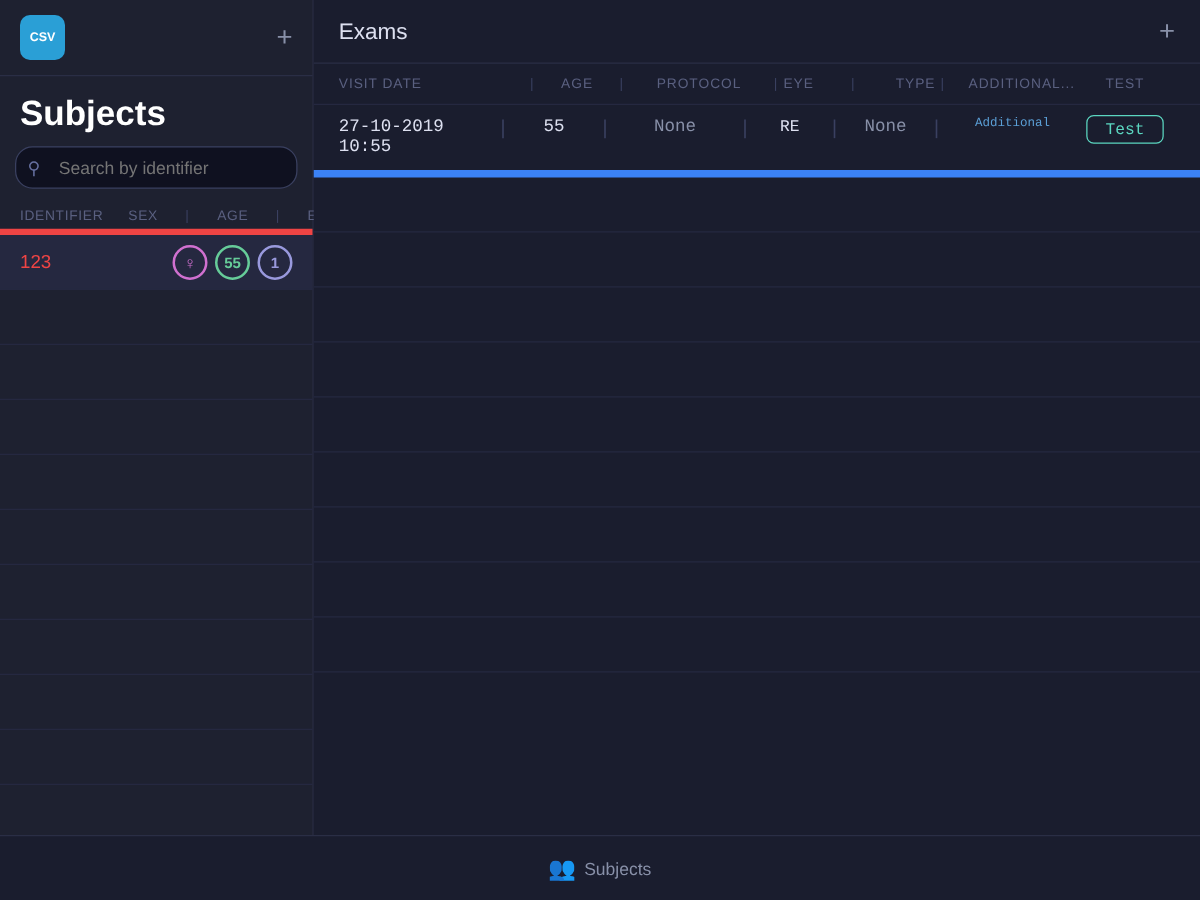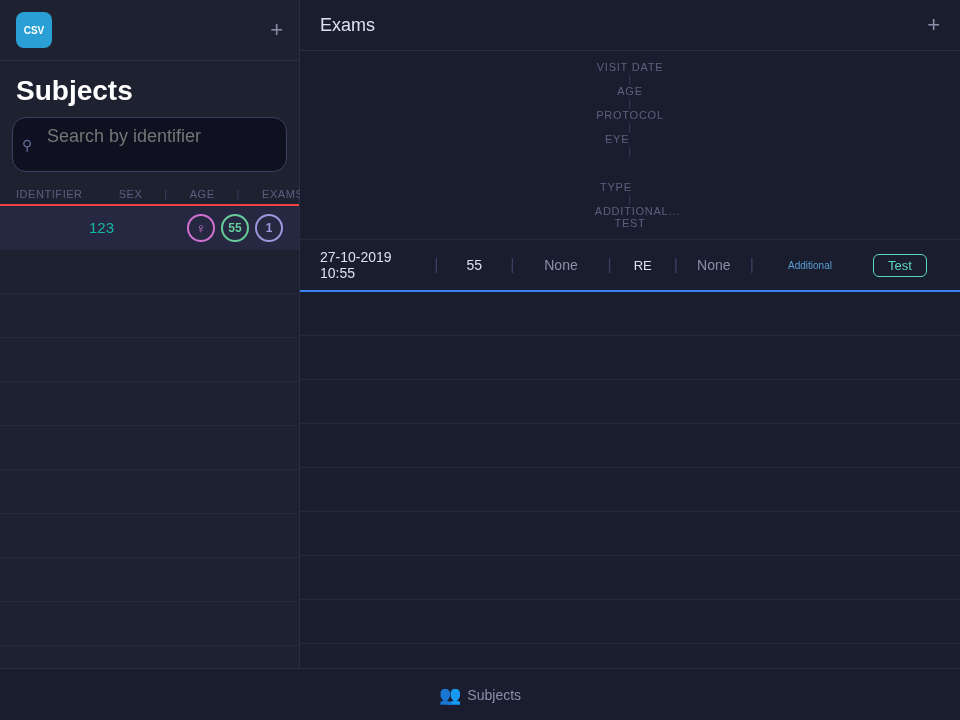--- a/index.html
+++ b/index.html
@@ -23,21 +23,21 @@
 
     
     .main-layout {
       display: flex;
       flex: 1;
       overflow: hidden;
     }
 
     
     .sidebar {
-      width: 300px;
+      width: 251px;
       background: #1e2130;
       display: flex;
       flex-direction: column;
       border-right: 1px solid #2a2e45;
       flex-shrink: 0;
     }
 
     .sidebar-header {
       display: flex;
       align-items: center;
@@ -78,22 +78,22 @@
     .search-container {
       padding: 0 12px 12px;
     }
 
     .search-input {
       width: 100%;
       background: #0f1120;
       border: 1.5px solid #3a4060;
       border-radius: 14px;
       color: #9099b5;
-      padding: 8px 12px 24px 34px;
-      font-size: 18px;
+      padding: 8px 12px 8px 34px;
+      font-size: 14px;
       outline: none;
     }
 
     .search-wrapper {
       position: relative;
     }
 
     .search-icon-wrap {
       position: absolute;
       left: 10px;
@@ -105,26 +105,26 @@
 
     
     .subjects-list-header {
       display: flex;
       align-items: center;
       padding: 4px 16px;
       font-size: 11px;
       color: #5a6080;
       letter-spacing: 0.05em;
       text-transform: uppercase;
-      border-bottom: 2px solid #ef4444;
+      border-bottom: 5px solid #ef4444;
       gap: 20px;
     }
 
     .col-identifier { flex: 1; }
-    .col-sex { width: 36px; text-align: center; margin-left: 16px; }
+    .col-sex { width: 36px; text-align: center; }
     .col-divider { color: #3a4060; margin: 0 2px; }
     .col-age { width: 36px; text-align: center; }
     .col-exams { width: 50px; text-align: center; }
 
     
     .subject-row {
       display: flex;
       align-items: center;
       padding: 8px 16px;
       border-bottom: 1px solid #252840;
@@ -132,22 +132,21 @@
       min-height: 44px;
     }
 
     .subject-row.active {
       background: #252840;
     }
 
     .subject-id {
       flex: 1;
       font-size: 15px;
-      color: #14b8a6;
-      text-align: center;
+      color: #ef4444;
     }
 
     .subject-badges {
       display: flex;
       gap: 6px;
       align-items: center;
     }
 
     .badge-gender {
       width: 28px;
@@ -231,39 +230,38 @@
     
     .exams-table-header {
       display: flex;
       align-items: center;
       padding: 10px 20px;
       font-size: 11px;
       color: #5a6080;
       letter-spacing: 0.07em;
       text-transform: uppercase;
       border-bottom: 1px solid #252840;
-      flex-direction: column;
     }
 
     .exams-col-visit { flex: 2; }
     .exams-col-age { width: 60px; text-align: center; }
     .exams-col-protocol { flex: 1.5; text-align: center; }
     .exams-col-eye { width: 50px; text-align: left; }
-    .exams-col-type { width: 60px; text-align: left; margin-top: 24px; }
+    .exams-col-type { width: 60px; text-align: right; }
     .exams-col-additional { width: 100px; text-align: right; }
     .exams-col-test { width: 80px; text-align: center; }
     .header-divider { color: #3a4060; margin: 0 4px; }
 
     
     .exam-row {
       display: flex;
-      align-items: center;
       padding: 10px 20px;
-      border-bottom: 2px solid #3b82f6;
+      border-bottom: 6px solid #3b82f6;
       min-height: 52px;
+      font-family: Liberation Mono, monospace;
     }
 
     .exam-visit-date {
       flex: 2;
       font-size: 14px;
       color: #dde0f0;
     }
 
     .exam-age {
       width: 60px;

